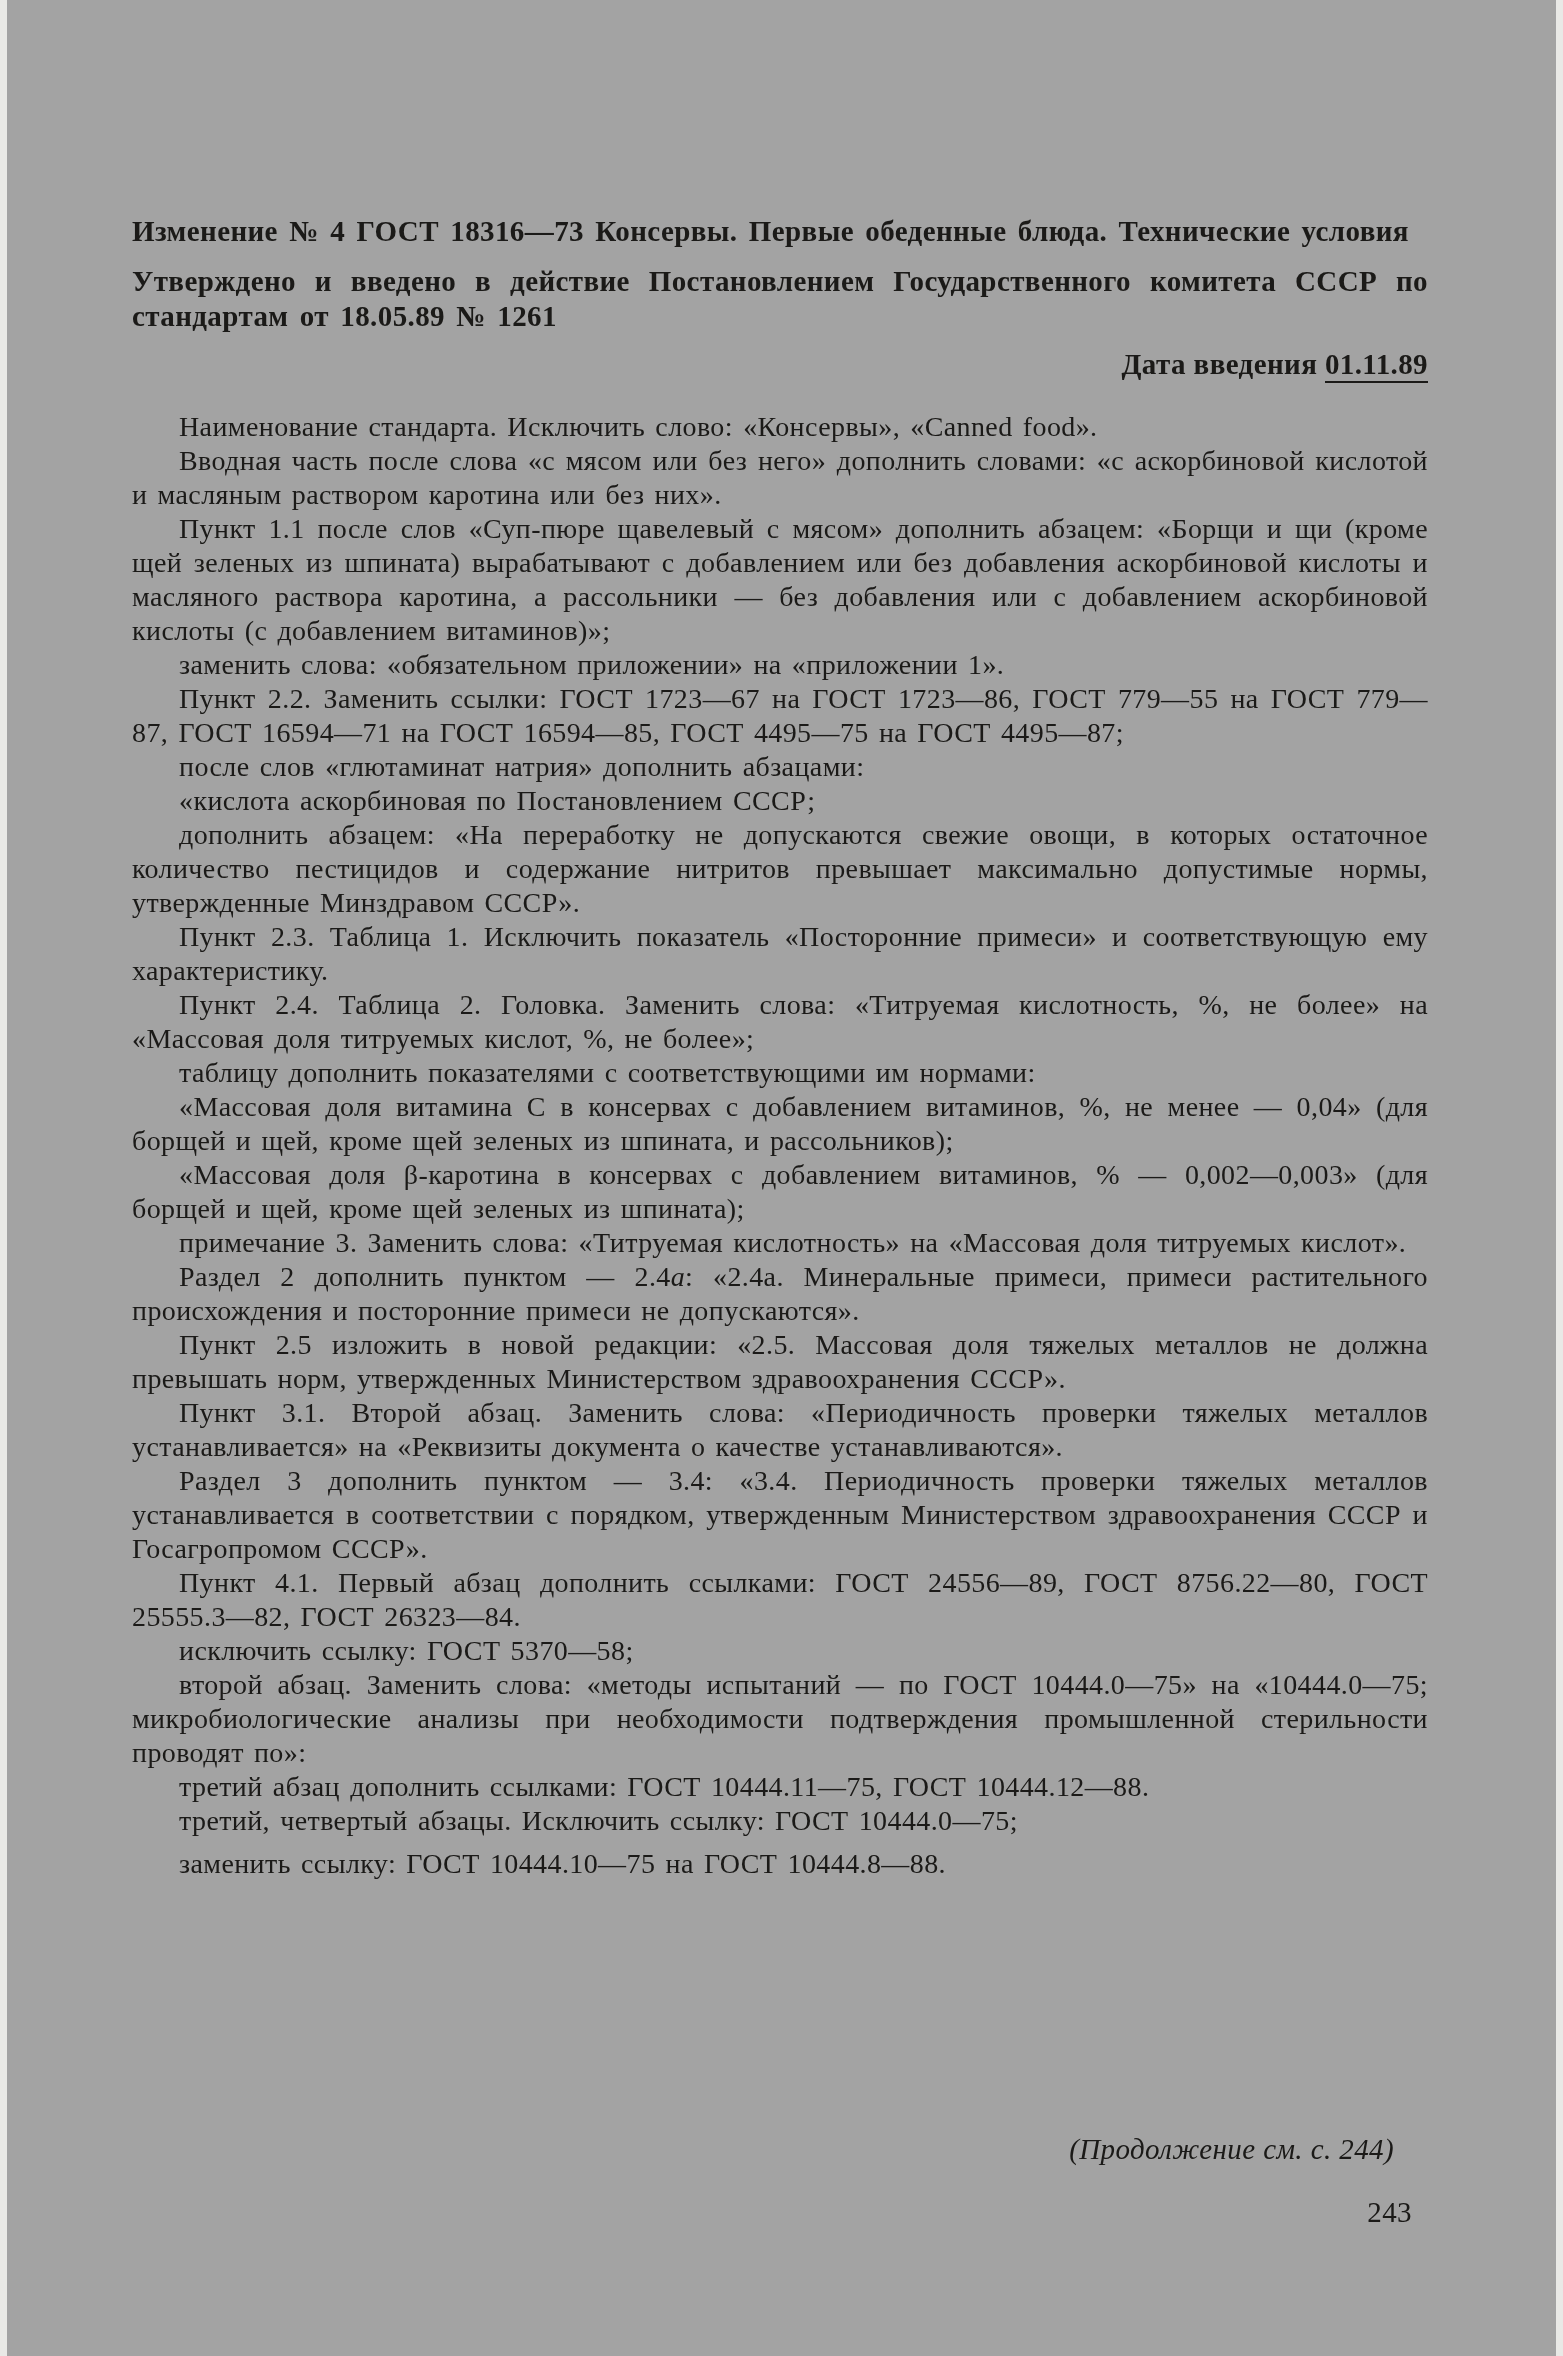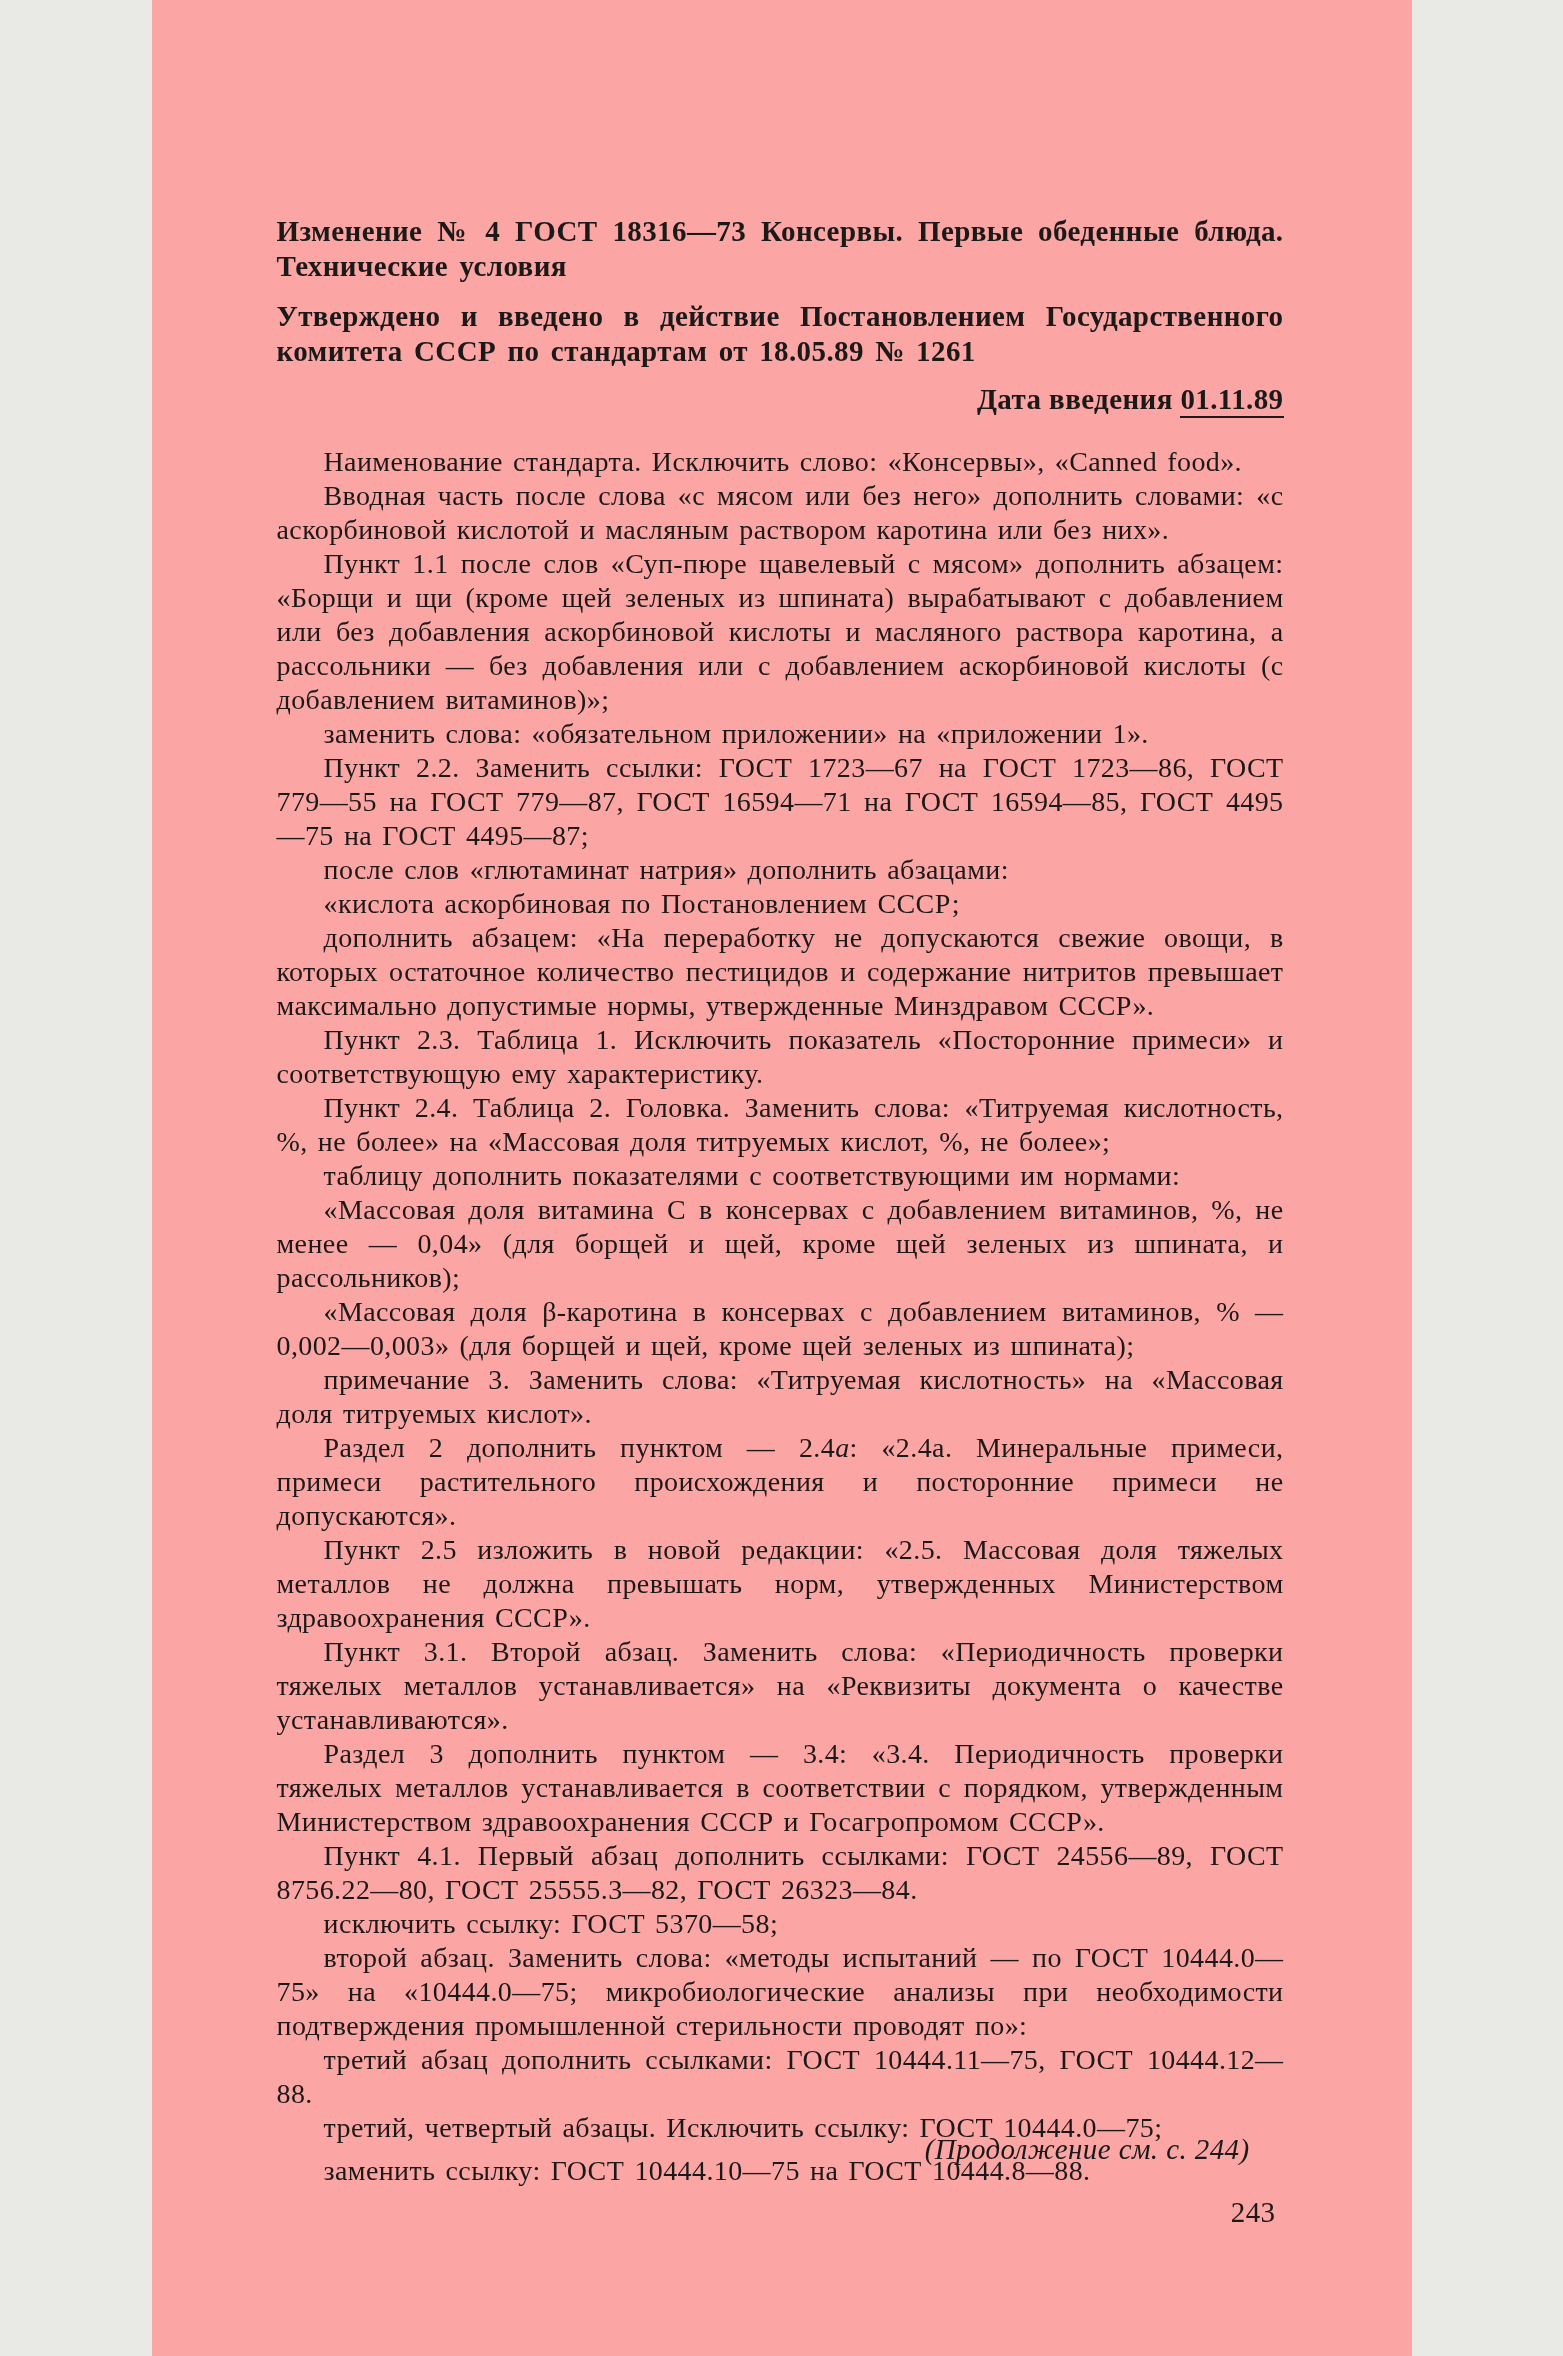--- a/index.html
+++ b/index.html
@@ -2,24 +2,24 @@
 <html lang="ru" style="font-size:15px"><head>
 <meta charset="utf-8">
 <style>
   html, body {
     margin: 0;
     padding: 0;
     background: #e9e9e6;
   }
   .page {
     position: relative;
-    width: 1260px;
+    width: 1549px;
     height: 2357px;
     margin: 0 auto;
-    background: #fca5a5;
+    background: #a3a3a3;
     color: #1b1a18;
     font-family: "Liberation Serif", "DejaVu Serif", serif;
     box-sizing: border-box;
     padding: 214px 128px 0 125px;
     overflow: hidden;
   }
   .doc-header p {
     margin: 0;
     font-weight: 700;
     font-size: 29px;
@@ -65,21 +65,21 @@
     position: absolute;
     top: 2133px;
     right: 162px;
     font-style: italic;
     font-size: 29px;
     letter-spacing: 0.4px;
   }
   .page-number {
     position: absolute;
     top: 2196px;
-    right: 136px;
+    right: 144px;
     font-size: 29px;
     letter-spacing: 0.4px;
   }
 </style>
 </head>
 <body>
 
 <div class="page">
 
   <div class="doc-header">

